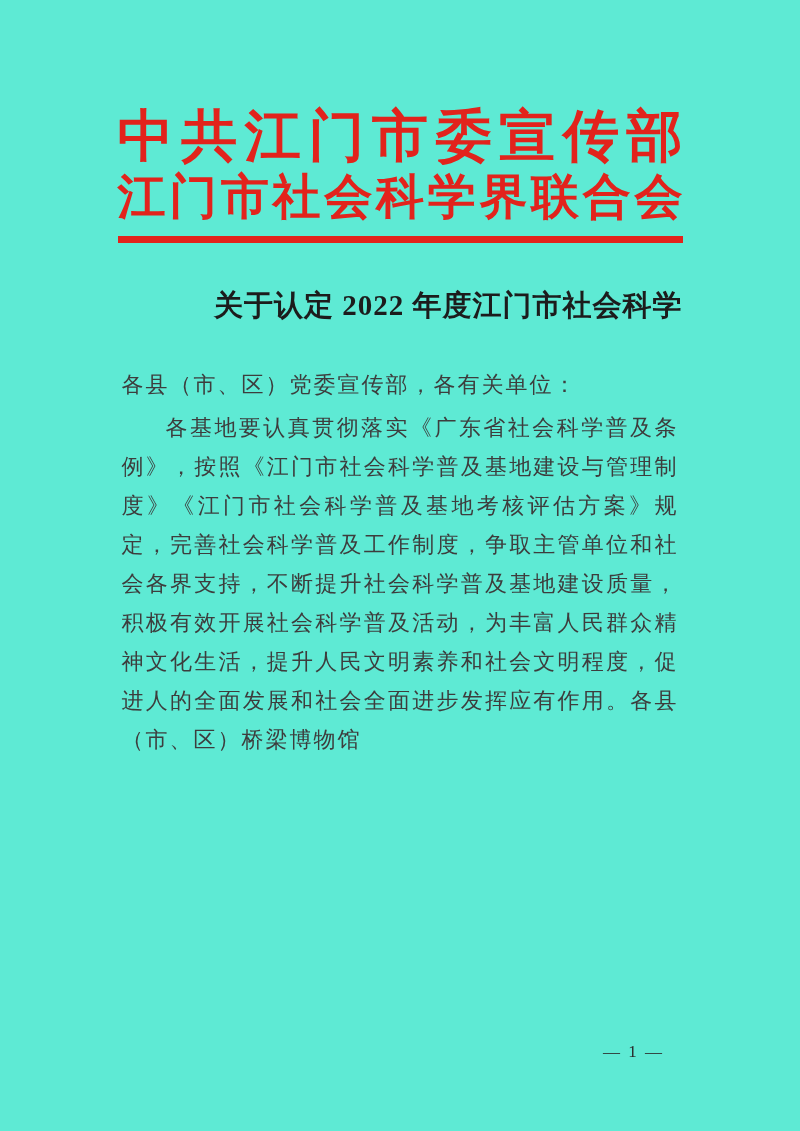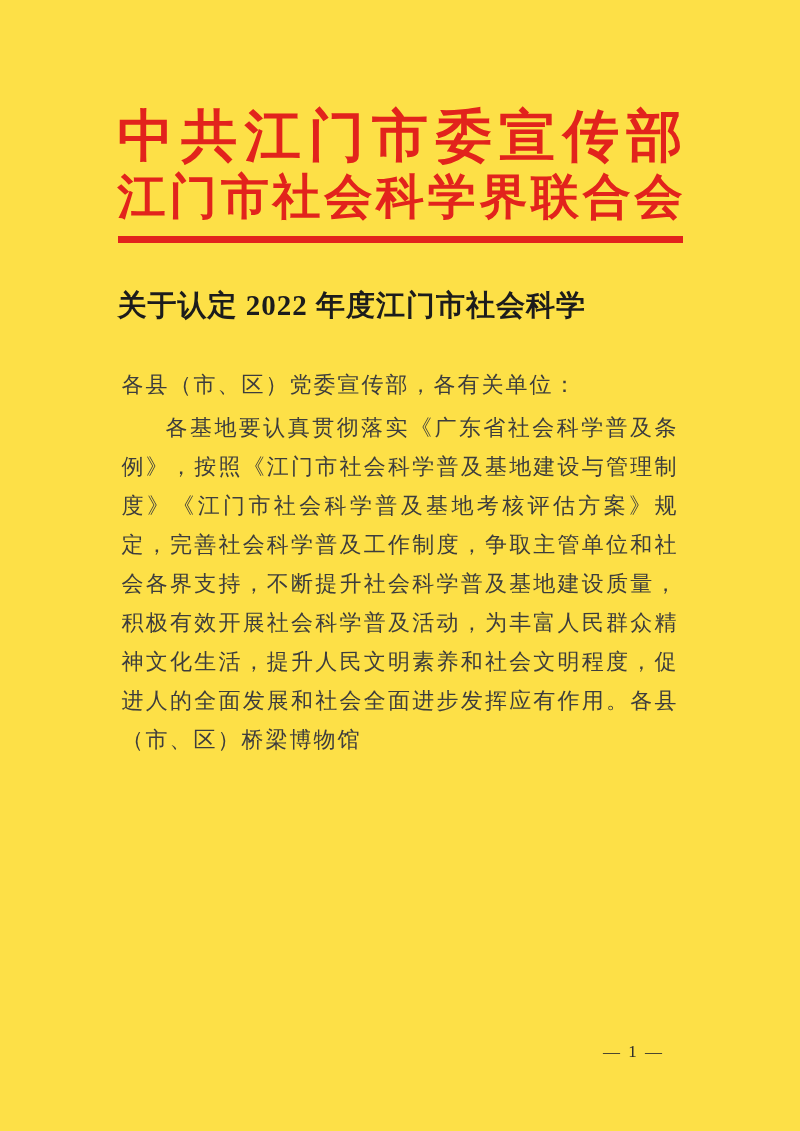--- a/index.html
+++ b/index.html
@@ -4,21 +4,21 @@
 <style>
   html, body {
     margin: 0;
     padding: 0;
     background: #ffffff;
   }
   .page {
     position: relative;
     width: 800px;
     height: 1131px;
-    background: #fde047;
+    background: #5eead4;
     overflow: hidden;
     font-family: "Liberation Serif", "DejaVu Serif", serif;
   }
   .content {
     width: 565px;
     margin: 0 auto;
     padding-top: 106px;
   }
   
   .org-line1 {
@@ -41,21 +41,21 @@
     text-align-last: justify;
   }
   .red-rule {
     height: 7px;
     background: #e2231c;
     margin-top: 14px;
   }
   
   .doc-title {
     margin: 42px 0 0 0;
-    text-align: left;
+    text-align: right;
     color: #1c1c1c;
     font-size: 29px;
     font-weight: bold;
     line-height: 40px;
     letter-spacing: 1px;
   }
   .title-line { display: block; }
   
   .doc-body {
     margin-top: 40px;

